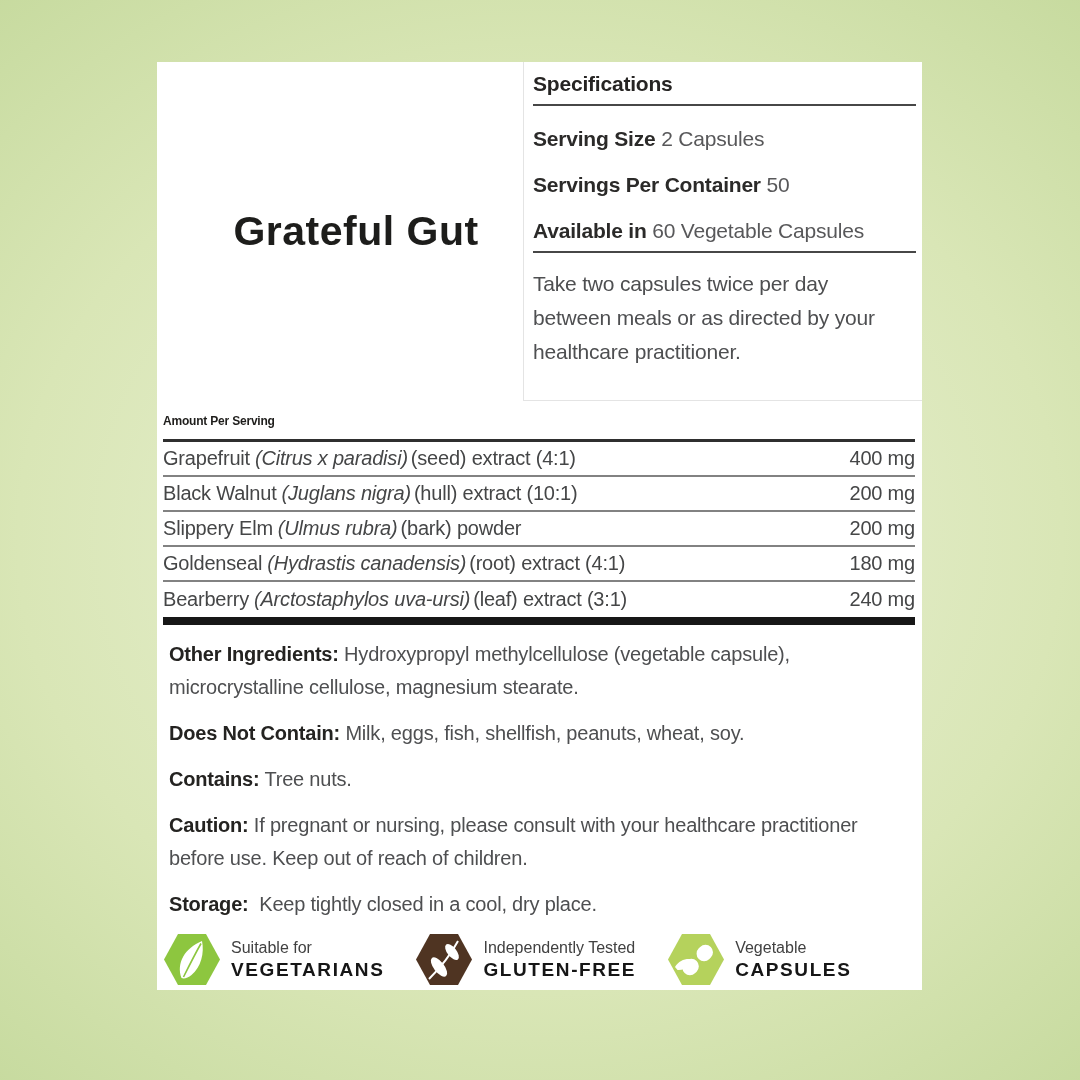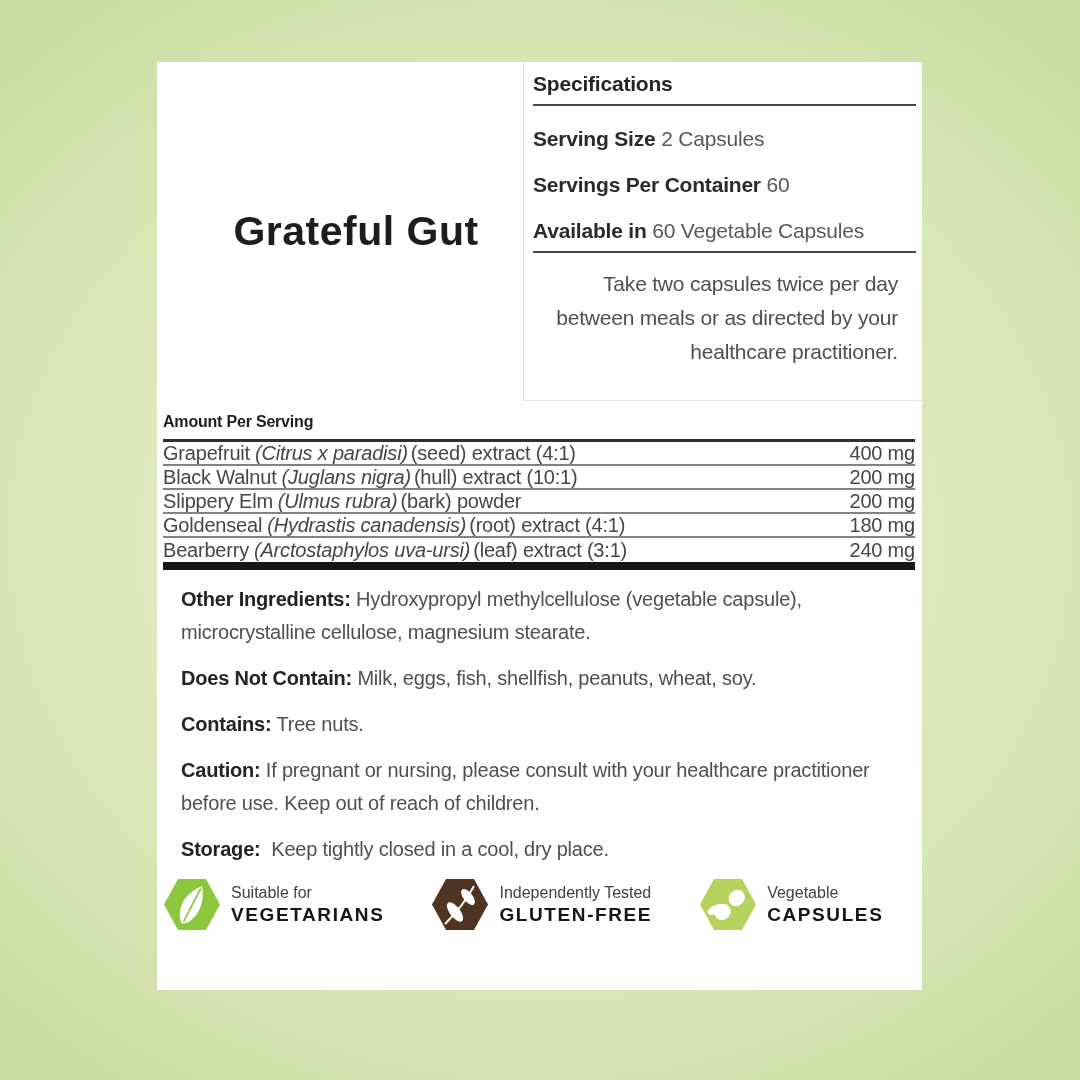--- a/index.html
+++ b/index.html
@@ -34,43 +34,43 @@
   .sec-heading {
     font-size: 21px; font-weight: 700; color: #262423; line-height: 26px; margin-top: 3px;
   }
   .dark-rule { border: 0; border-top: 2px solid #474747; margin-top: 7px; }
   .spec-row { margin-top: 20px; font-size: 21px; line-height: 26px; }
   .spec-row b { color: #2b2a29; }
   .spec-row span { color: #58585a; }
   .directions-head { margin-top: 21px; }
   .directions-text {
     margin-top: 14px; max-width: 365px;
-    font-size: 21px; line-height: 34px; color: #4e4f51; text-align: right;
+    font-size: 21px; line-height: 34px; color: #4e4f51;
   }
   
   .facts { padding: 0 7px 0 6px; letter-spacing: -0.2px; }
-  .facts-heading { font-size: 16px; font-weight: 700; color: #1e1d1b; margin-top: 8px; line-height: 25px; }
+  .facts-heading { font-size: 12px; font-weight: 700; color: #1e1d1b; margin-top: 8px; line-height: 25px; }
   .facts-rule { border: 0; border-top: 3px solid #2f2f2f; margin-top: 5px; }
   .ing-row {
     display: flex; justify-content: space-between; align-items: center;
-    height: 24px; border-bottom: 2px solid #828282;
+    height: 35px; border-bottom: 2px solid #828282;
     font-size: 20px; color: #454647;
   }
   .ing-row.last { border-bottom: none; }
   .ing-name i { margin-left: 5px; }
   .ing-name .detail { margin-left: 3px; }
   .ing-amt { white-space: nowrap; margin-left: 9px; }
   .thick-bar { height: 8px; background: #171717; }
   
-  .info { padding: 0 9px 0 24px; letter-spacing: -0.2px; }
+  .info { padding: 0 9px 0 12px; letter-spacing: -0.2px; }
   .info p { margin-top: 13px; font-size: 20px; line-height: 33px; color: #4e4f51; }
   .info p b { color: #242321; }
   
   .badges {
-    display: flex; align-items: center; gap: 46px;
+    display: flex; align-items: center; gap: 30px;
     padding-left: 5px; margin-top: 11px;
   }
   .badge { display: flex; align-items: center; }
   .badge svg { display: block; }
   .badge-text { margin-left: 9px; }
   .badge-line1 { font-size: 16px; color: #414141; line-height: 20px; }
   .badge-line2 { font-size: 19px; font-weight: 700; color: #161616; letter-spacing: 1.6px; line-height: 23px; }
 </style>
 </head>
 <body>
@@ -83,21 +83,21 @@
     </div>
     <div class="spec-panel">
       <div class="sec-heading">Specifications</div>
       <hr class="dark-rule">
       <div class="spec-row">
         <b>Serving Size</b>
         <span>2 Capsules</span>
       </div>
       <div class="spec-row">
         <b>Servings Per Container</b>
-        <span>60</span>
+        <span>50</span>
       </div>
       <div class="spec-row">
         <b>Available in</b>
         <span>60 Vegetable Capsules</span>
       </div>
       <hr class="dark-rule">
       <div class="directions-text">Take two capsules twice per day between meals or as directed by your healthcare practitioner.</div>
     </div>
   </div>
 

